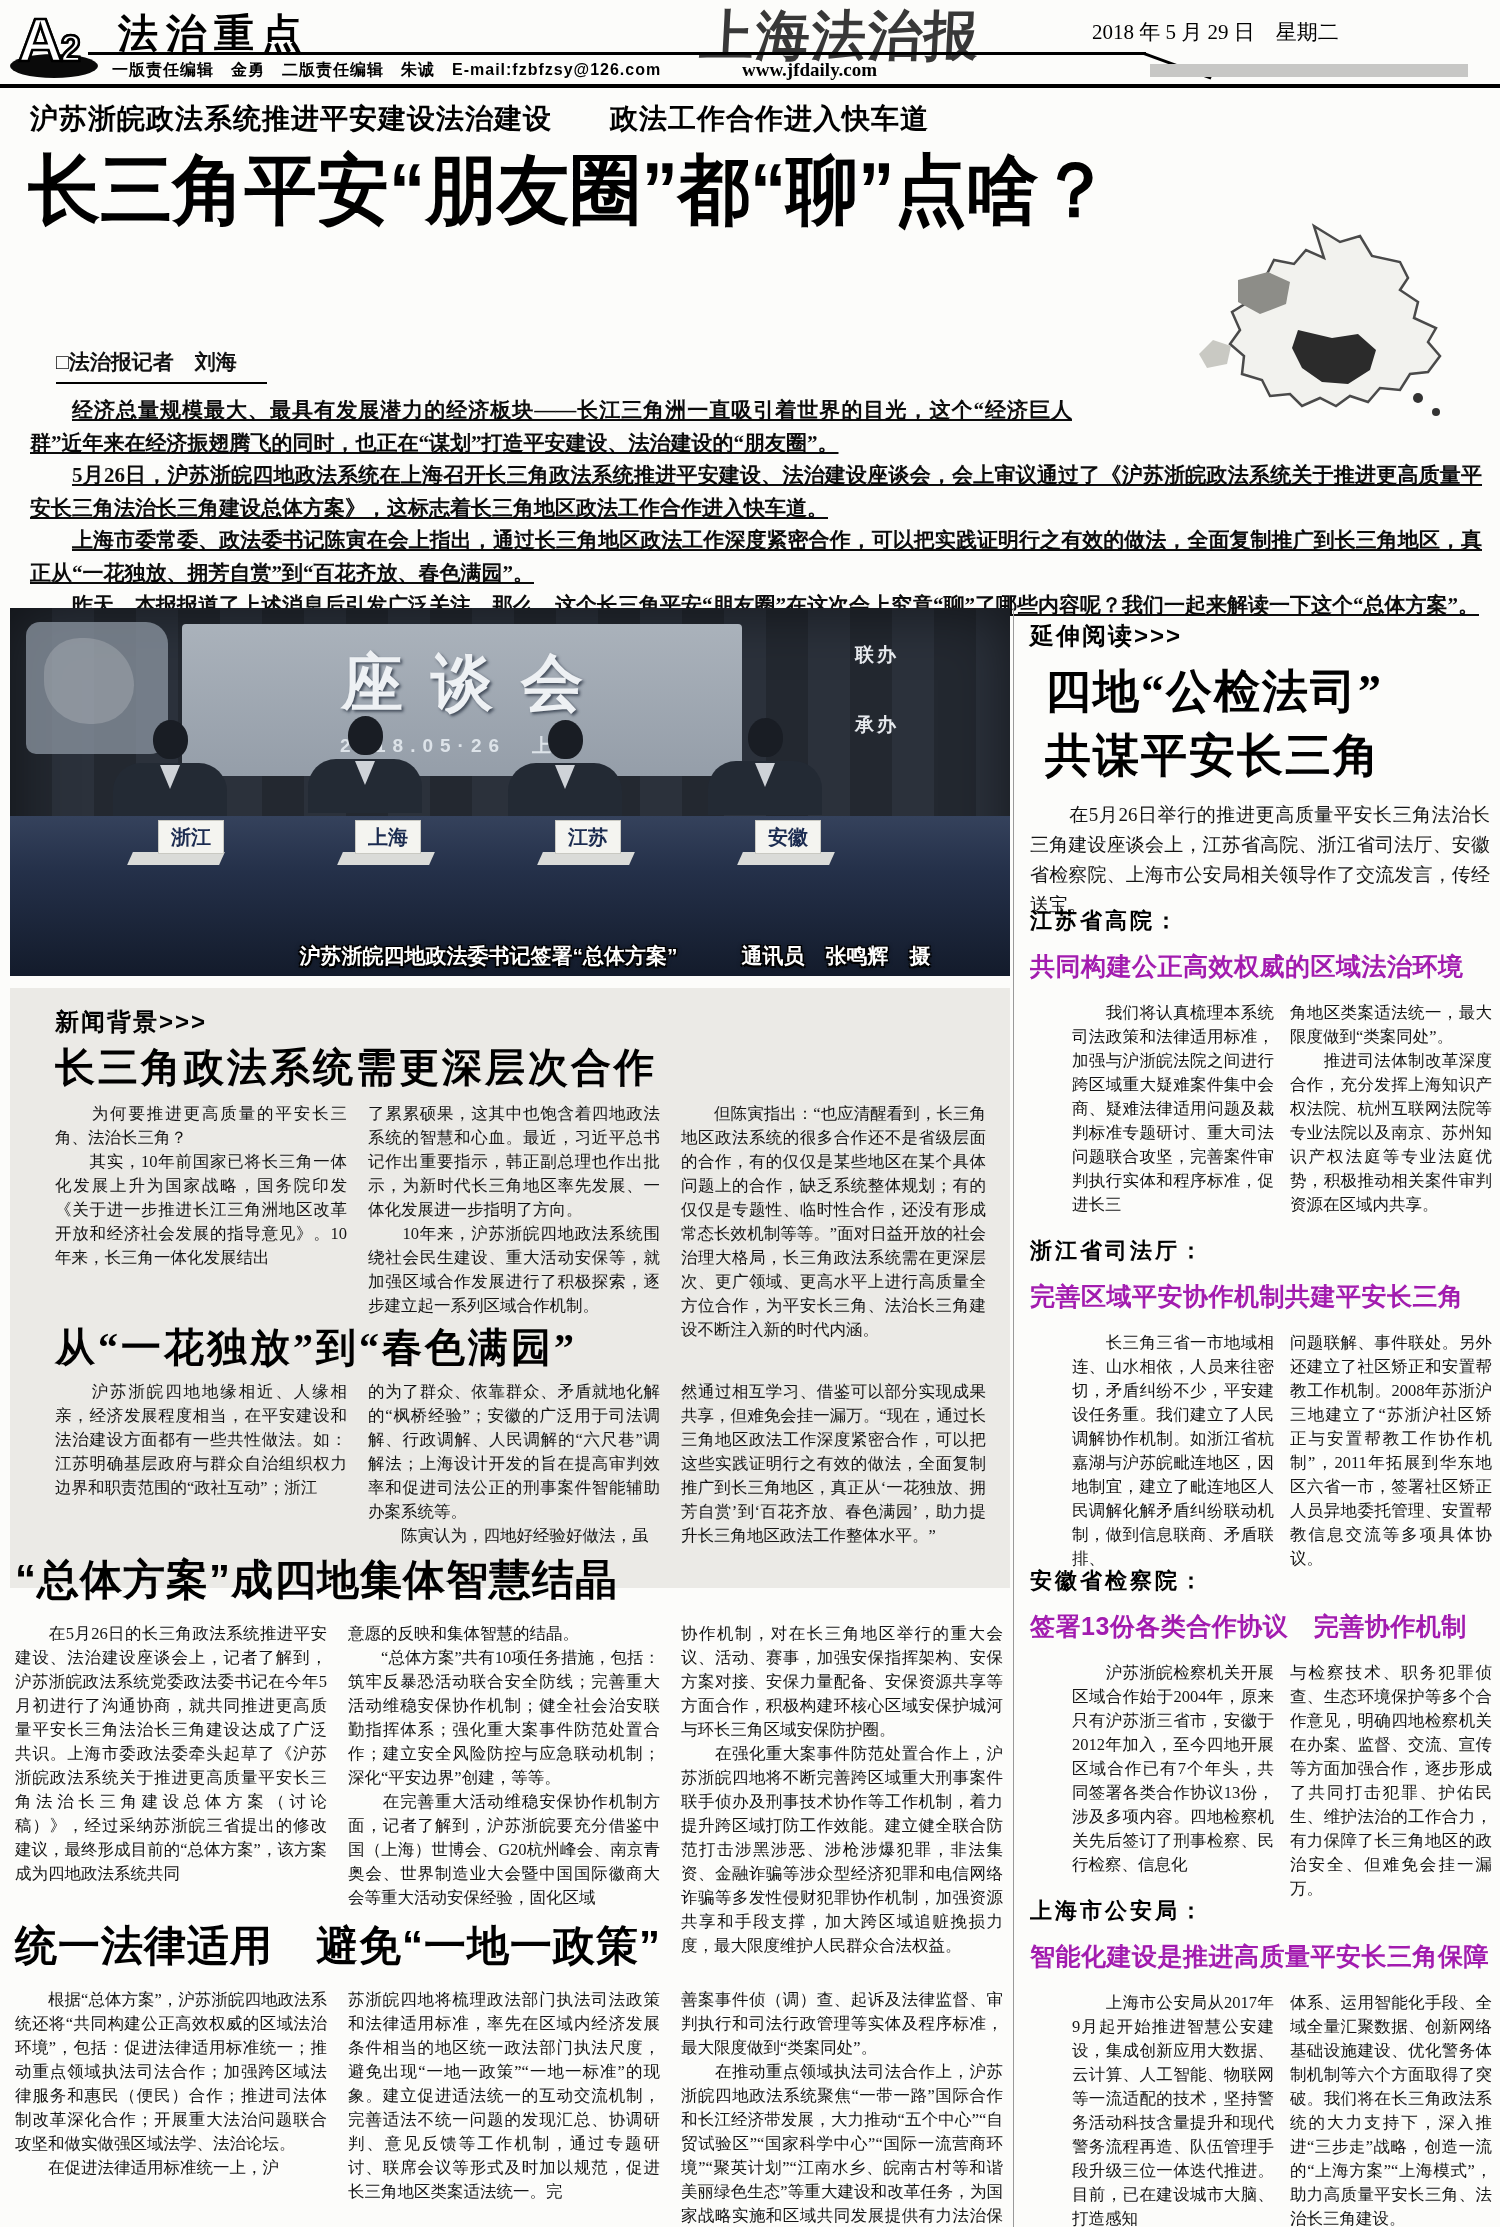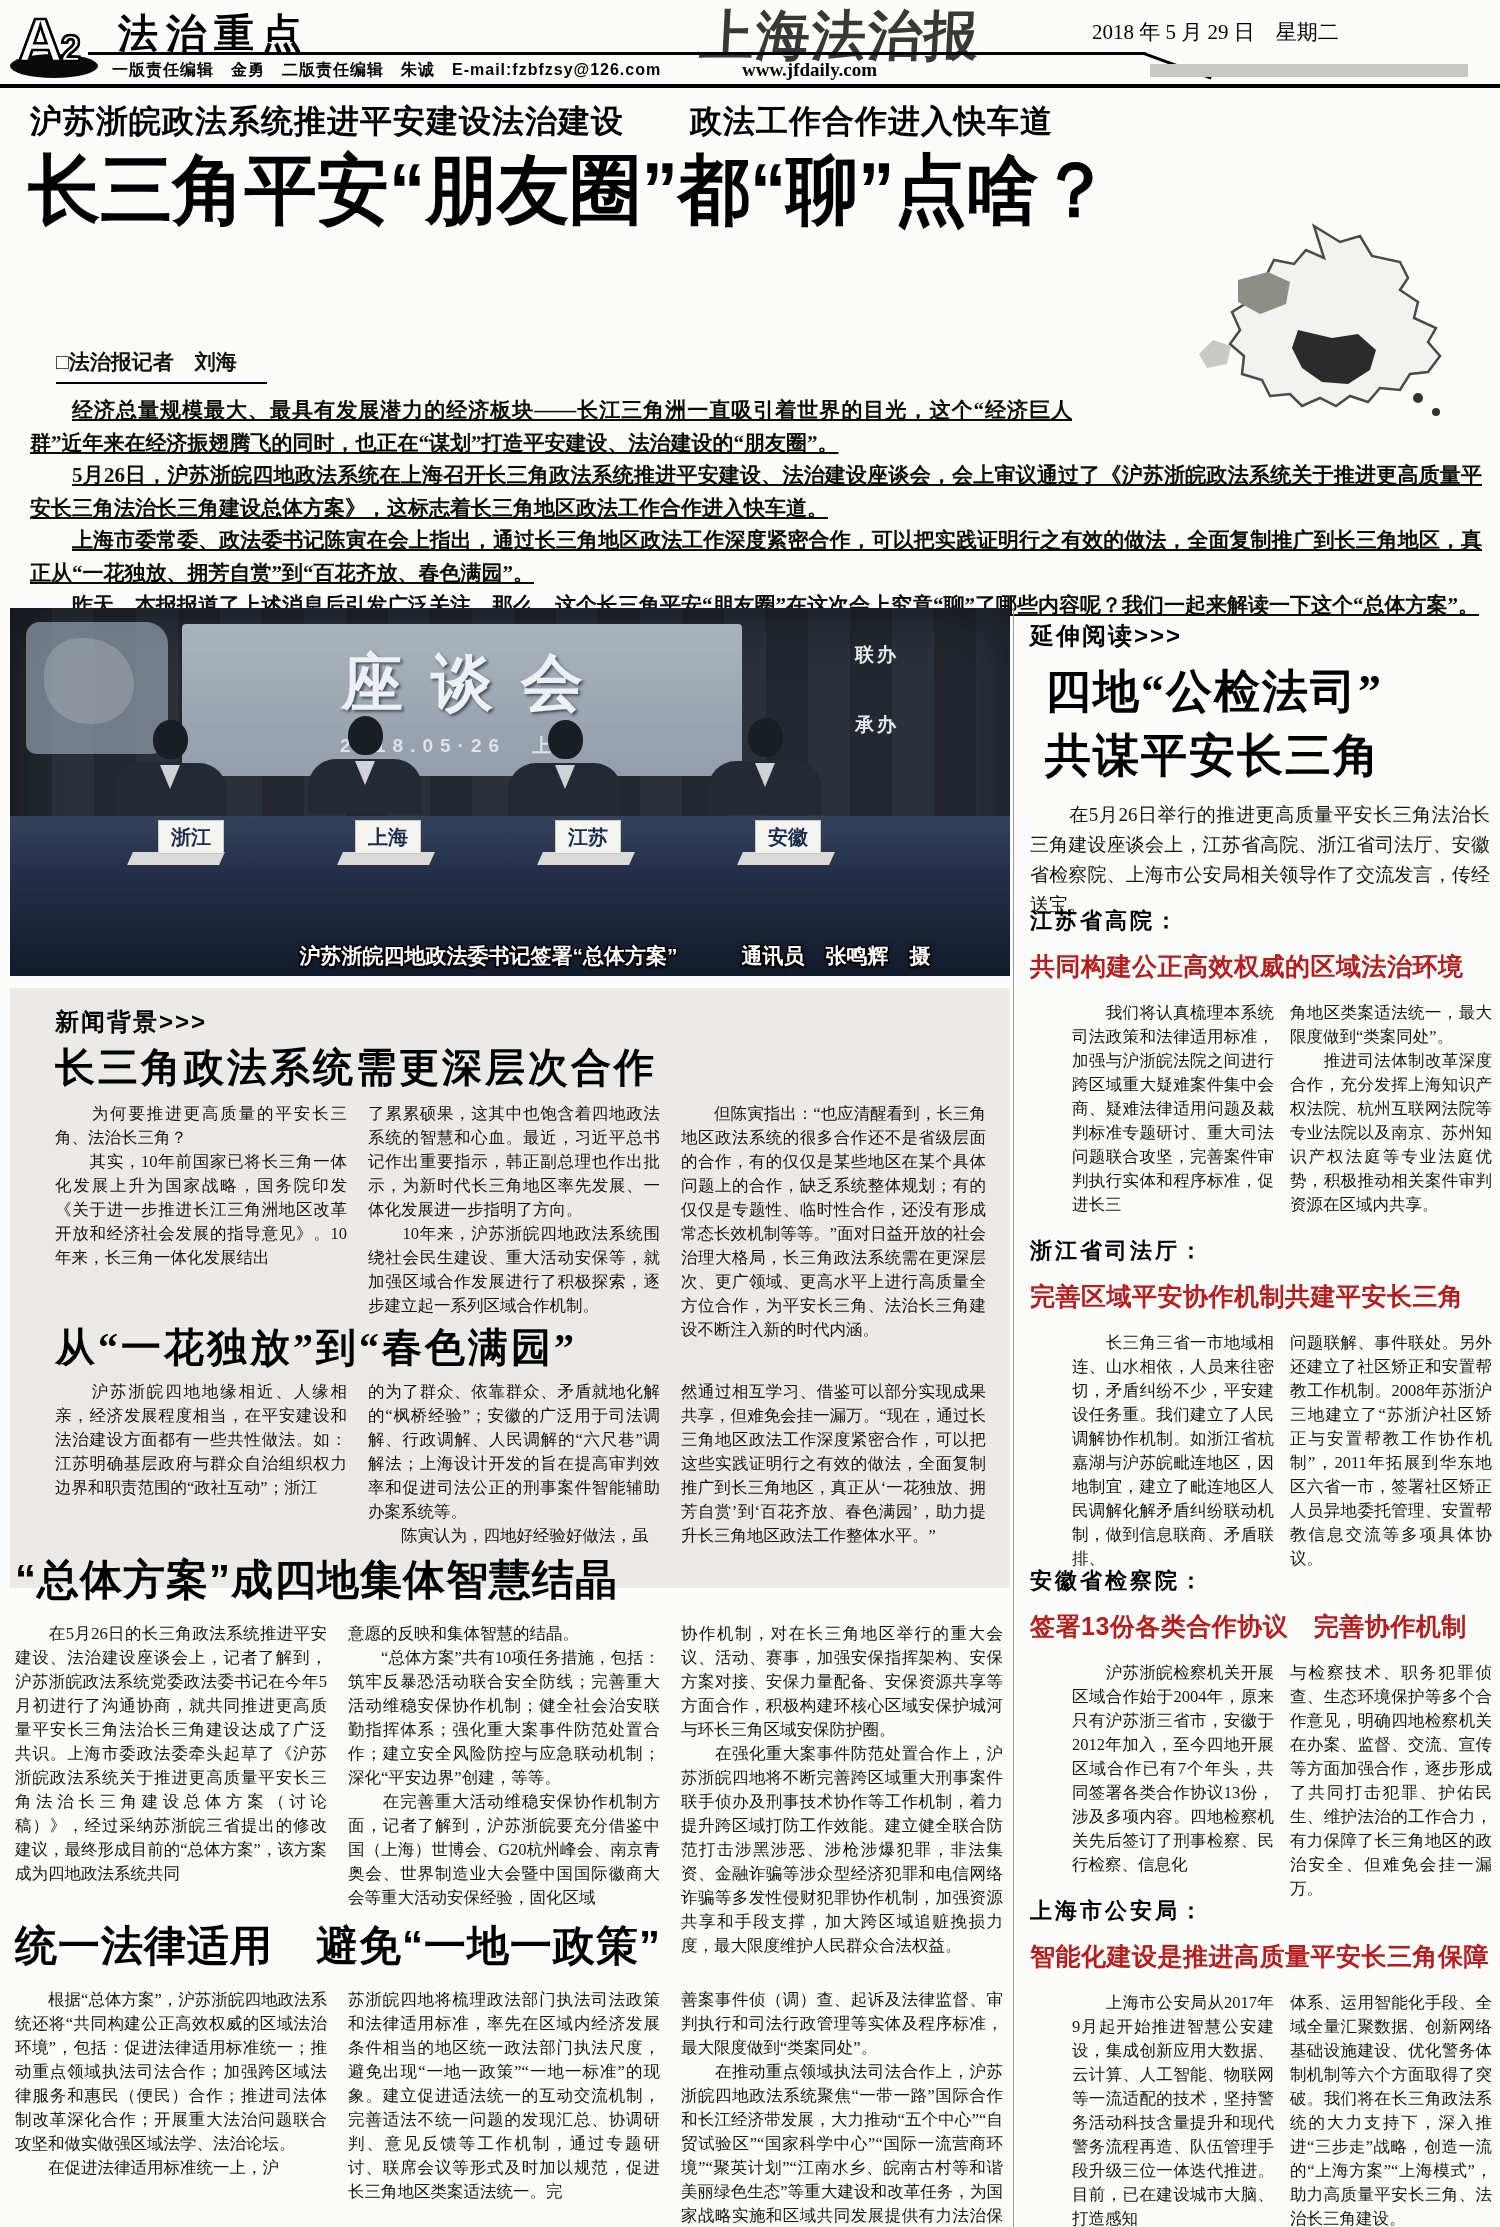--- a/index.html
+++ b/index.html
@@ -30,21 +30,21 @@
   .website { left:742px; top:59px; font-weight:700; font-size:19px; color:#000; }
   .date { left:1092px; top:18px; font-size:21px; color:#000; }
   .rule-a { left:88px; top:52px; width:1058px; height:3px; background:#000; }
   .rule-diag { left:1144px; top:52px; width:72px; height:3px; background:#000;
     transform:rotate(20deg); transform-origin:left top; }
   .gray-bar { left:1150px; top:64px; width:318px; height:13px; background:#c7c7c5; }
   .header-rule { left:0; top:84px; width:1500px; height:4px; background:#000; }
 
   
   .kicker { left:30px; top:100px; font-family:"Liberation Sans",sans-serif;
-    font-weight:900; font-size:32px; letter-spacing:1px; color:#000; }
+    font-weight:900; font-size:28px; letter-spacing:1px; color:#000; }
   .headline { left:28px; top:140px; font-family:"Liberation Sans",sans-serif;
     font-weight:900; font-size:76px; white-space:nowrap; color:#000;
     transform:scaleX(0.95); transform-origin:left top; letter-spacing:0; }
   .byline-wrap { left:56px; top:348px; }
   .byline { font-family:"Liberation Sans",sans-serif; font-weight:700; font-size:21px;
     padding-bottom:9px; border-bottom:2.5px solid #000; padding-right:30px; }
   .lead { left:30px; top:394px; width:1452px; font-weight:700; font-size:21px;
     line-height:1.55; text-align:justify; color:#0c0c0c;text-decoration:underline; }
   .lead .map-spacer { float:right; width:410px; height:52px; }
   .lead p { text-indent:2em; }
@@ -120,21 +120,21 @@
   .v-rule { left:1013px; top:608px; width:1px; height:1619px; background:#9a9a9a; }
   .sb-label { left:1030px; top:620px; }
   .sb-headline { left:1045px; top:660px; width:450px; font-weight:900; font-size:46px;
     letter-spacing:2px; line-height:64px; color:#000; }
   .sb-intro { left:1030px; top:800px; width:460px; font-size:19px; line-height:30px;
     text-align:justify; white-space:pre-line; color:#141414; }
   .sb-sec { left:1030px; width:462px; }
   .sb-org { font-family:"Liberation Sans",sans-serif; font-weight:700; font-size:22px;
     letter-spacing:3px; color:#000; }
   .sb-title { font-family:"Liberation Sans",sans-serif; font-weight:900; font-size:25px;
-    letter-spacing:0.5px; margin-top:14px; color:#b91c1c; white-space:nowrap; }
+    letter-spacing:0.5px; margin-top:14px; color:#a21caf; white-space:nowrap; }
   .sb-cols { display:flex; gap:16px; margin-top:18px;margin-left:42px; }
   .sb-col { width:223px; }
 </style>
 </head>
 <body>
 
 <div class="page">
 
   <div class="abs a2-badge">
     <span class="a2-text">A2</span>

